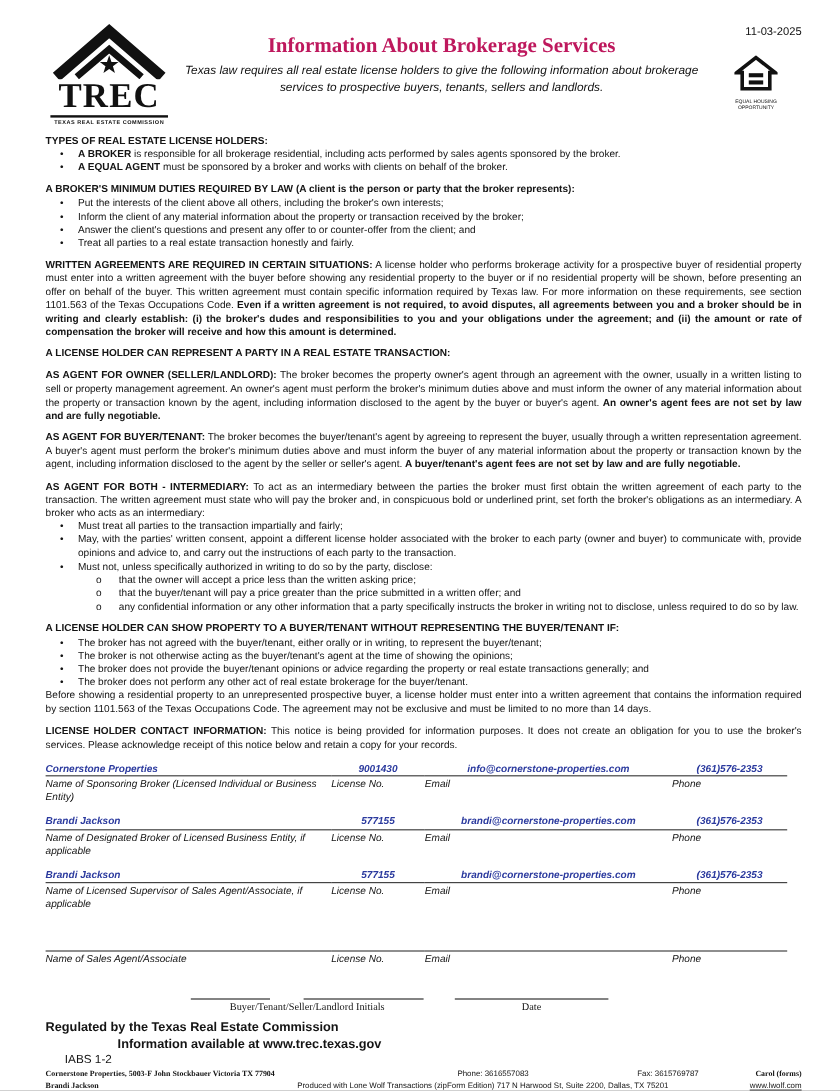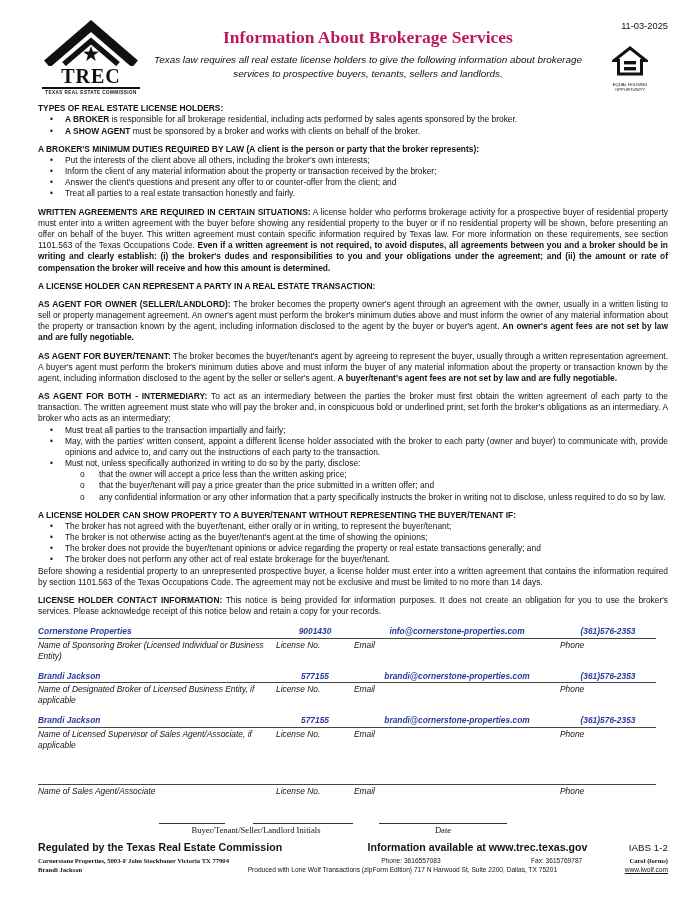--- a/index.html
+++ b/index.html
@@ -4,21 +4,21 @@
 <style>
   html,body{margin:0;padding:0;background:#888;}
   .page{
     width:700px;height:909px;background:#fff;box-sizing:border-box;
     padding:20px 32px 8px 38px;overflow:hidden;position:relative;
     font-family:"Liberation Sans",sans-serif;font-size:8.4px;line-height:1.33;color:#141414;
   }
   
   .hdr{display:flex;align-items:flex-start;}
   .logo-col{width:106px;flex:none;text-align:center;}
-  .trec-word{font-family:"Liberation Serif",serif;font-weight:bold;font-size:20px;line-height:0.95;letter-spacing:1px;color:#111;margin-top:-2px;}
+  .trec-word{font-family:"Liberation Serif",serif;font-weight:bold;font-size:29px;line-height:0.95;letter-spacing:1px;color:#111;margin-top:-2px;}
   .trec-rule{border-bottom:2.5px solid #111;margin:1px 4px 1px 4px;}
   .trec-cap{font-size:4.6px;font-weight:bold;letter-spacing:0.45px;color:#111;}
   .title-col{flex:1;text-align:center;padding:6px 8px 0 8px;}
   .doc-title{font-family:"Liberation Serif",serif;font-weight:bold;font-size:17.5px;color:#be185d;}
   .doc-sub{font-style:italic;font-size:9.9px;margin-top:4px;line-height:1.4;color:#111;}
   .right-col{width:76px;flex:none;text-align:center;}
   .doc-date{font-size:9.3px;text-align:right;color:#111;}
   .eho{margin-top:14px;display:inline-block;text-align:center;}
   .eho-cap{font-size:4.2px;line-height:1.25;color:#111;}
   
@@ -37,21 +37,21 @@
   .cval.left{text-align:left;}
   .clab{padding-top:1px;}
   .clab.left{text-align:left;}
   
   .sigs{display:flex;justify-content:center;margin-top:16px;margin-left:-40px;}
   .sig-group{text-align:center;font-family:Liberation Serif, serif;}
   .sig-lines{display:flex;column-gap:28px;align-items:flex-end;}
   .sl{border-bottom:1px solid #333;height:10px;display:inline-block;}
   .sig-label{margin-top:1px;font-size:8.6px;}
   
-  .f1{display:flex;align-items:baseline;margin-top:4px;}
+  .f1{display:flex;align-items:baseline;margin-top:4px;flex-direction:column;}
   .f1-reg{font-weight:bold;font-size:10.6px;flex:none;}
   .f1-info{font-weight:bold;font-size:10.6px;flex:1;text-align:center;padding-left:60px;}
   .f1-code{font-size:9.8px;flex:none;padding-left:16px;}
   .f2{display:flex;margin-top:2px;font-size:6.6px;}
   .f2-office{font-family:"Liberation Serif",serif;font-weight:bold;flex:none;width:300px;}
   .f2-phone,.f2-fax{flex:1;text-align:center;}
   .f2-by{font-family:"Liberation Serif",serif;font-weight:bold;flex:none;}
   .f3{display:flex;margin-top:1px;font-size:6.6px;}
   .f3-agent{font-family:"Liberation Serif",serif;font-weight:bold;flex:none;width:150px;}
   .f3-prod{flex:1;text-align:center;}
@@ -92,21 +92,21 @@
   </div>
 
   <div class="sec">
     <p class="para b">TYPES OF REAL ESTATE LICENSE HOLDERS:</p>
     <div class="li">
         <span class="dot">•</span>
         <span class="t"><span class="b">A BROKER</span><span> is responsible for all brokerage residential, including acts performed by sales agents sponsored by the broker.</span></span>
       </div>
     <div class="li">
         <span class="dot">•</span>
-        <span class="t"><span class="b">A SHOW AGENT</span><span> must be sponsored by a broker and works with clients on behalf of the broker.</span></span>
+        <span class="t"><span class="b">A EQUAL AGENT</span><span> must be sponsored by a broker and works with clients on behalf of the broker.</span></span>
       </div>
   </div>
 
   <div class="sec">
     <p class="para b">A BROKER'S MINIMUM DUTIES REQUIRED BY LAW (A client is the person or party that the broker represents):</p>
     <div class="li">
         <span class="dot">•</span>
         <span class="t">Put the interests of the client above all others, including the broker's own interests;</span>
       </div>
     <div class="li">

